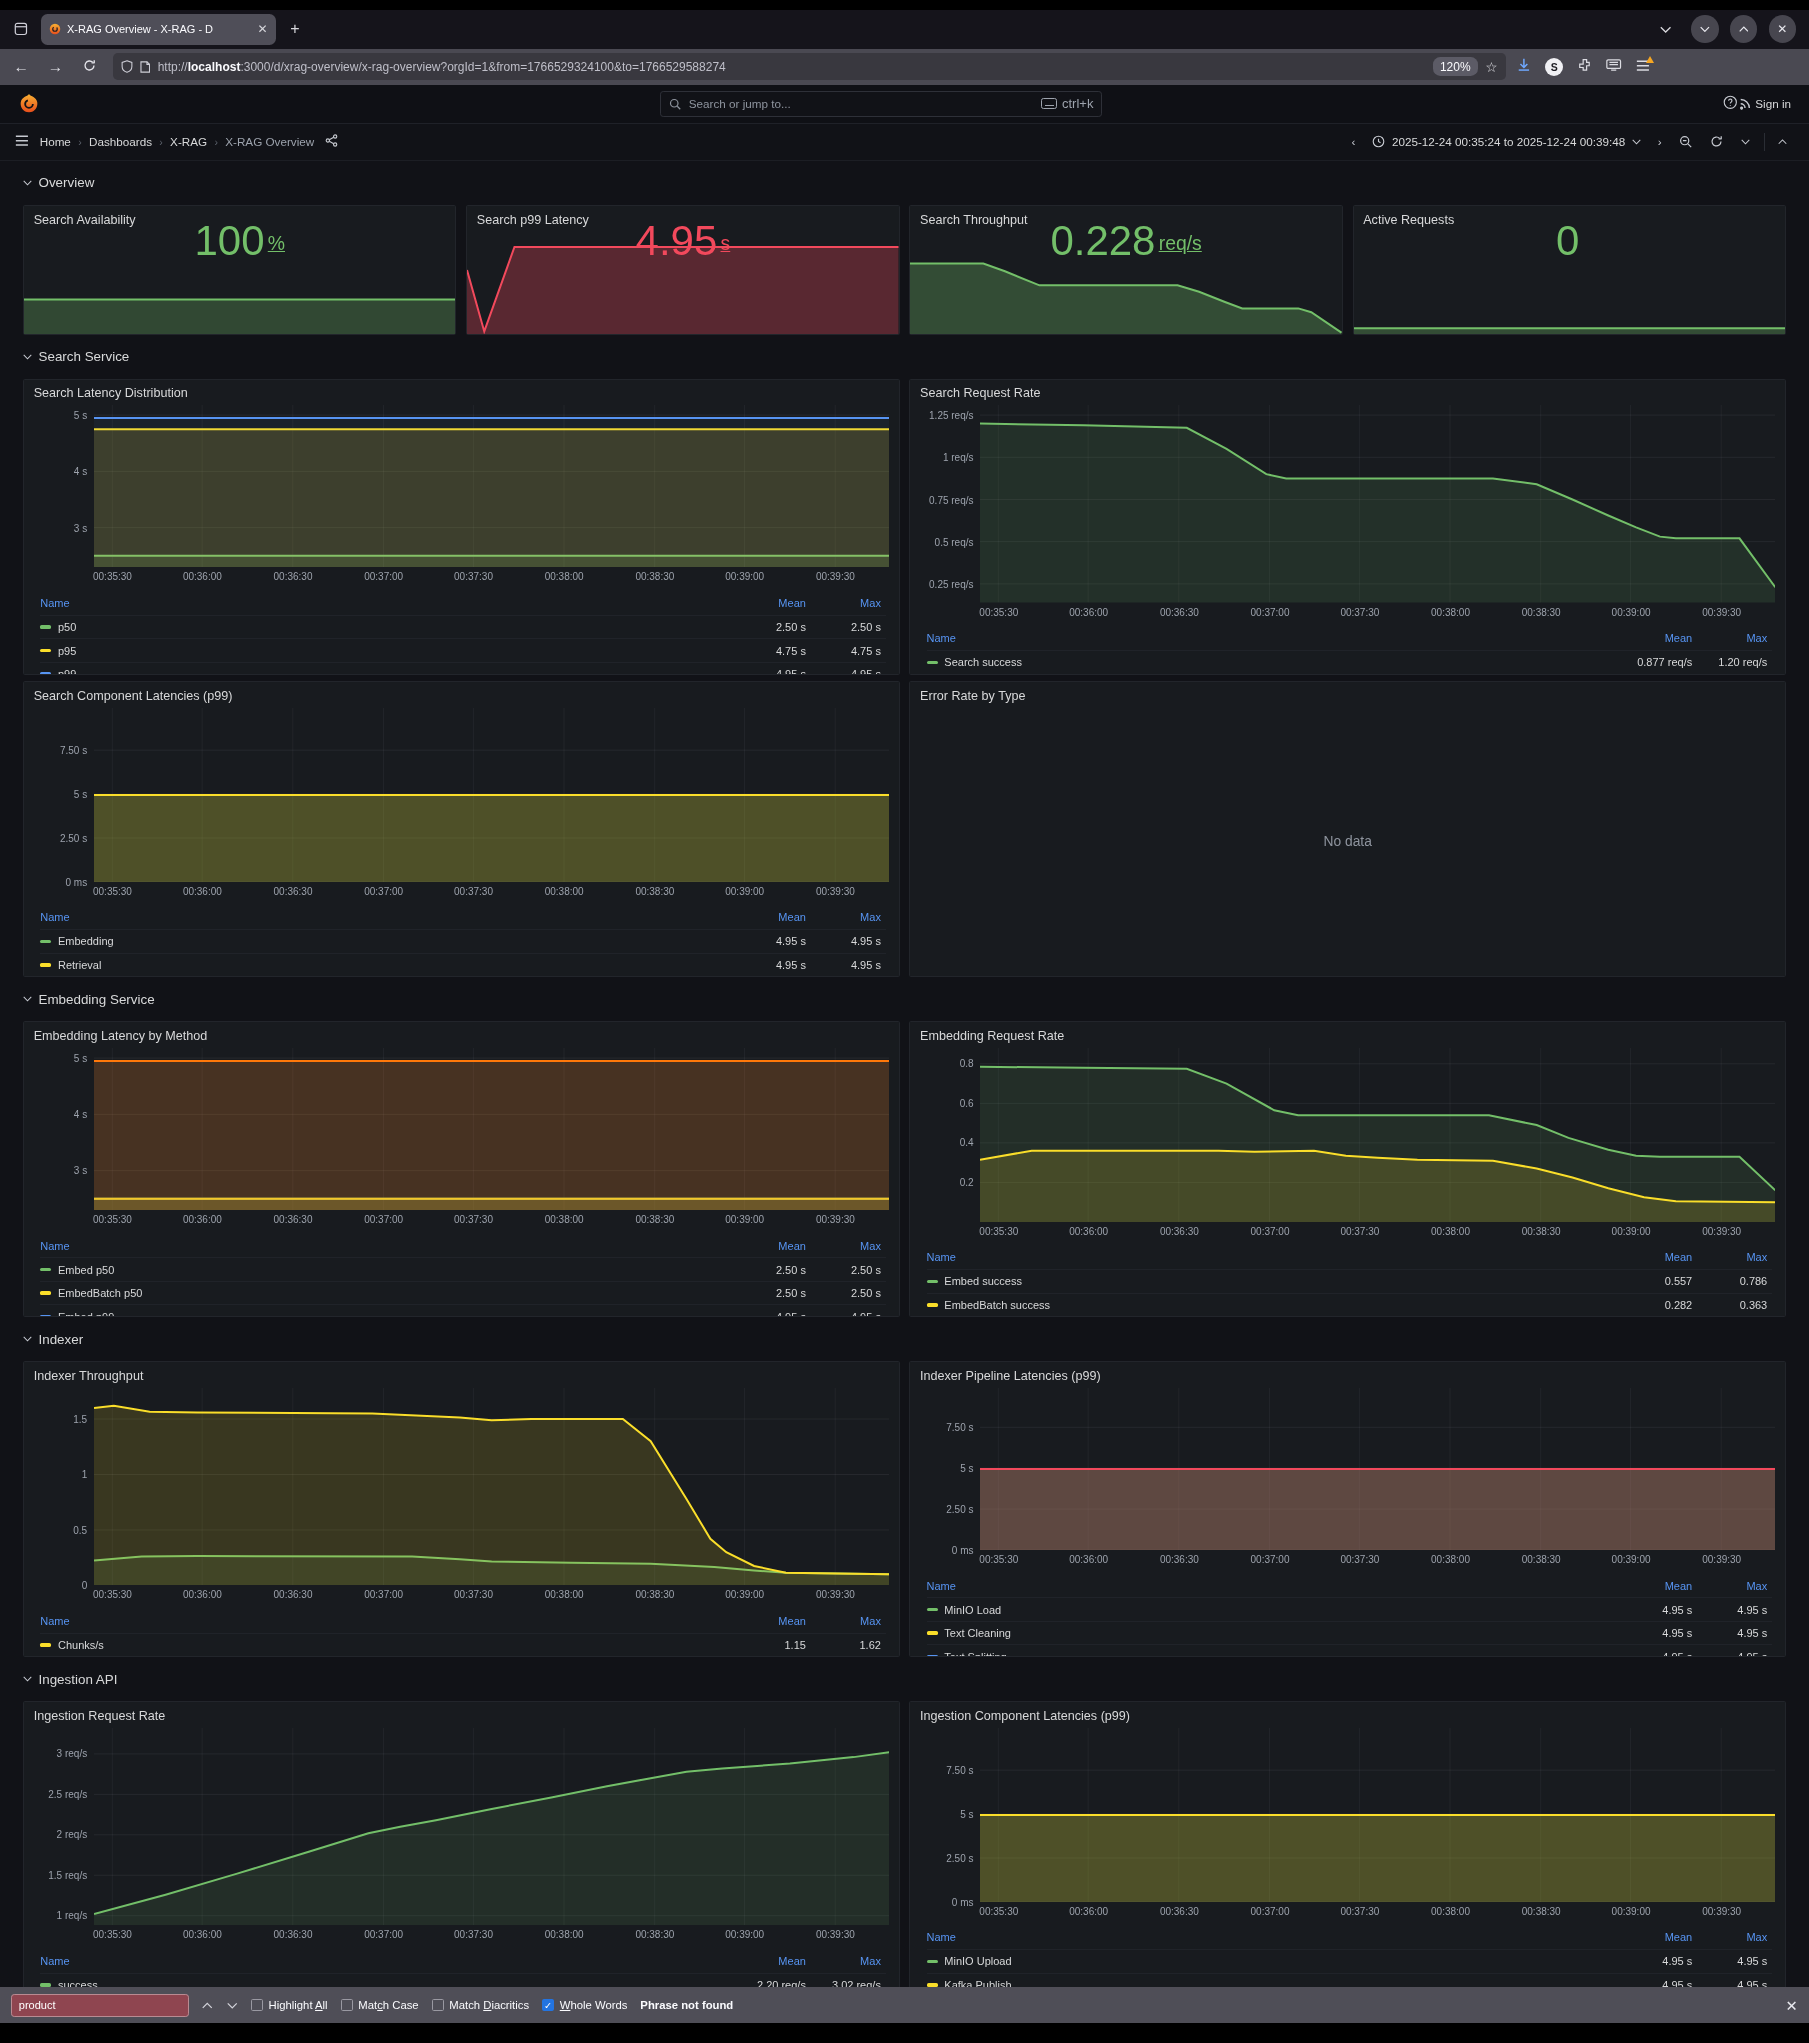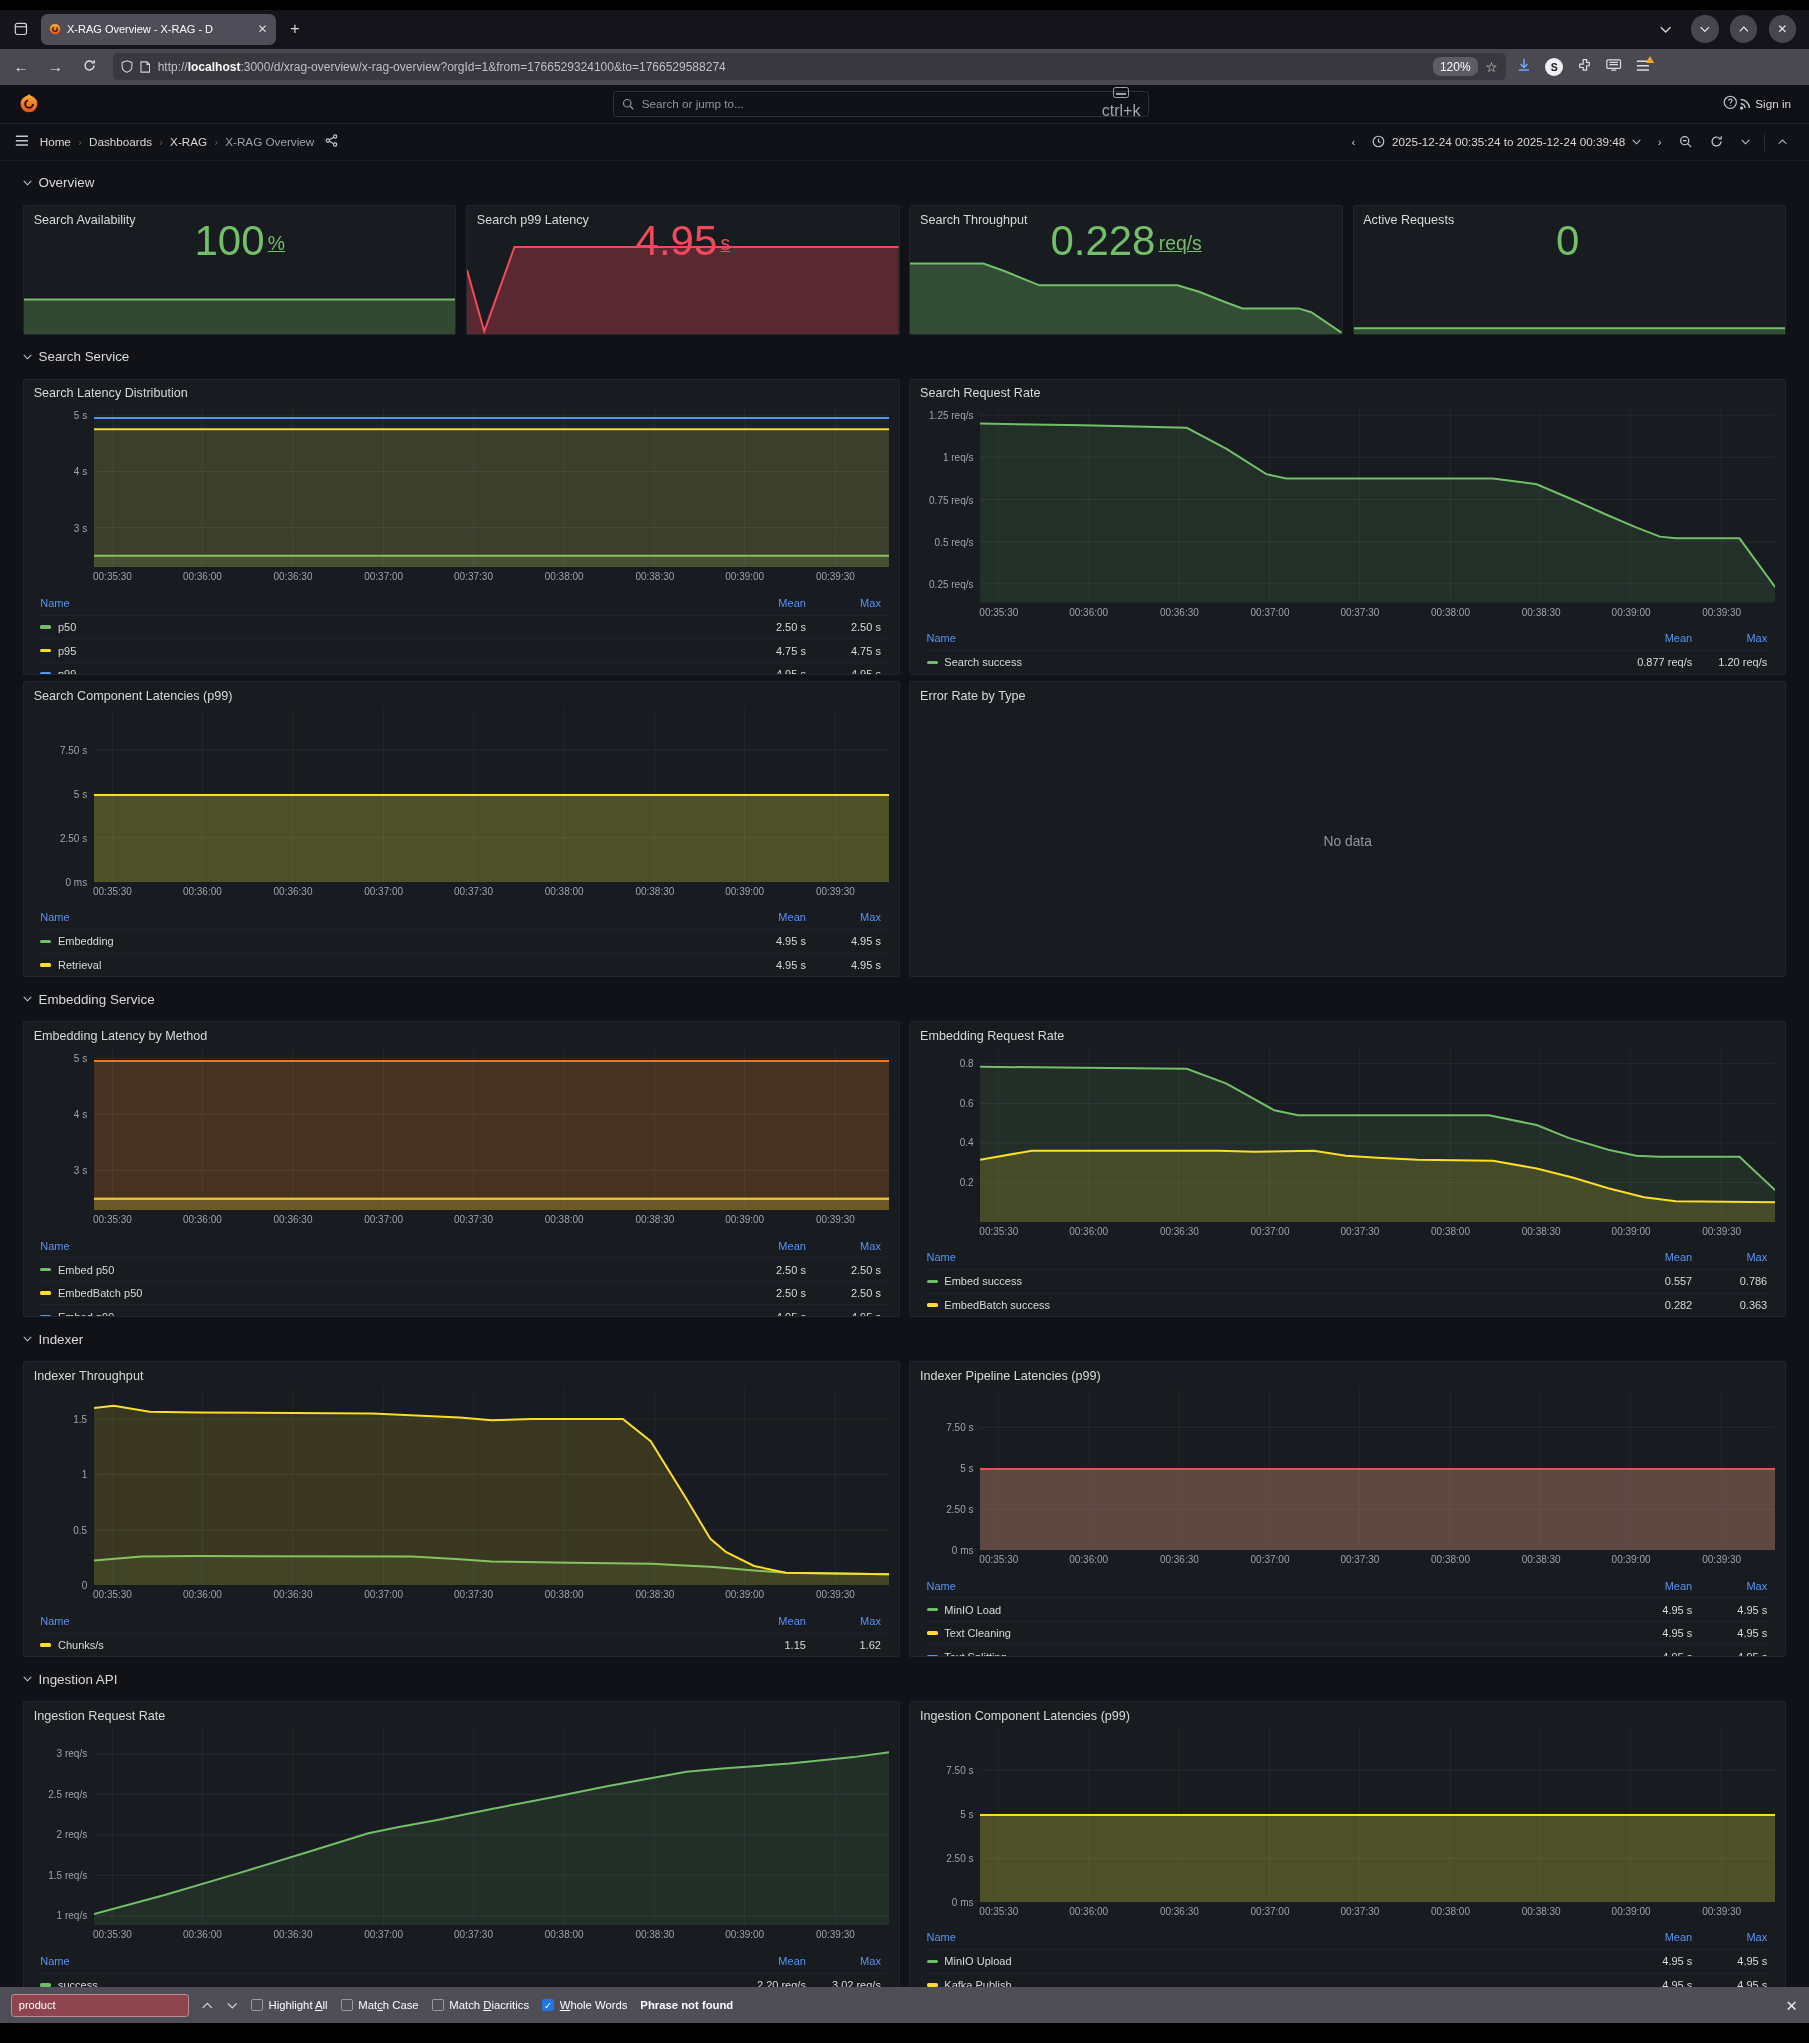--- a/index.html
+++ b/index.html
@@ -30,22 +30,22 @@
   .dl { color:#6fa8ff; }
   .scircle { width:18px; height:18px; border-radius:50%; background:#f0f0f4; color:#1c1b22; font-size:10.5px; font-weight:bold; display:flex; align-items:center; justify-content:center; }
   .menu-wrap { position:relative; }
   .menu-dot { position:absolute; top:-3.2px; right:-4px; width:0; height:0; border-left:4.9px solid transparent; border-right:4.9px solid transparent; border-bottom:7.3px solid #f5a623; transform:rotate(0deg); }
 
   
   .gf { flex:1; background:#111217; display:flex; flex-direction:column; overflow:hidden; }
   .gf-top { height:39px; background:#0f1015; border-bottom:0.8px solid #1f2128; display:flex; align-items:center; padding:0 18px; }
   .gf-logo { width:22px; height:22px; }
   .gf-search-wrap { flex:1; display:flex; justify-content:center; }
-  .gf-search { width:536px; height:26px; border:0.8px solid #2e3038; border-radius:3.2px; background:#111217; display:flex; align-items:center; gap:7.3px; padding:0 8px; color:#8e949e; font-size:11.7px; }
-  .gf-search .right { margin-left:auto; display:flex; align-items:center; gap:4.9px; font-size:16px; color:#9da3ad;flex-direction:column; }
+  .gf-search { width:442px; height:26px; border:0.8px solid #2e3038; border-radius:3.2px; background:#111217; display:flex; align-items:center; gap:7.3px; padding:0 8px; color:#8e949e; font-size:11.7px; }
+  .gf-search .right { margin-left:auto; display:flex; align-items:center; gap:4.9px; font-size:13px; color:#9da3ad; }
   .kbd-icon { border:0.8px solid #9da3ad; border-radius:2.4px; width:16px; height:10.5px; position:relative; }
   .kbd-icon:before { content:""; position:absolute; left:2.4px; right:2.4px; bottom:1.6px; height:1.6px; background:#9da3ad; }
   .gf-top-right { display:flex; align-items:center; gap:2px; color:#d8d9da; font-size:11.7px; }
   .gf-sub { height:37px; background:#111217; border-bottom:0.8px solid #1c1e24; display:flex; align-items:center; padding:0 14.6px; gap:11.3px; }
   .crumbs { display:flex; align-items:center; gap:7.3px; font-size:11.7px; color:#d8d9da; }
   .crumbs .sep { color:#5c626c; font-size:10.5px; }
   .crumbs .current { color:#9da3ad; }
   .gf-sub .right { margin-left:auto; display:flex; align-items:center; gap:3.2px; color:#d8d9da; font-size:11.7px; }
   .tr-btn { display:flex; align-items:center; gap:6.5px; padding:4px 6.5px; border-radius:2.4px; }
   .icon-btn { padding:3.2px 7.3px; display:flex; align-items:center; color:#c7cad1; }

